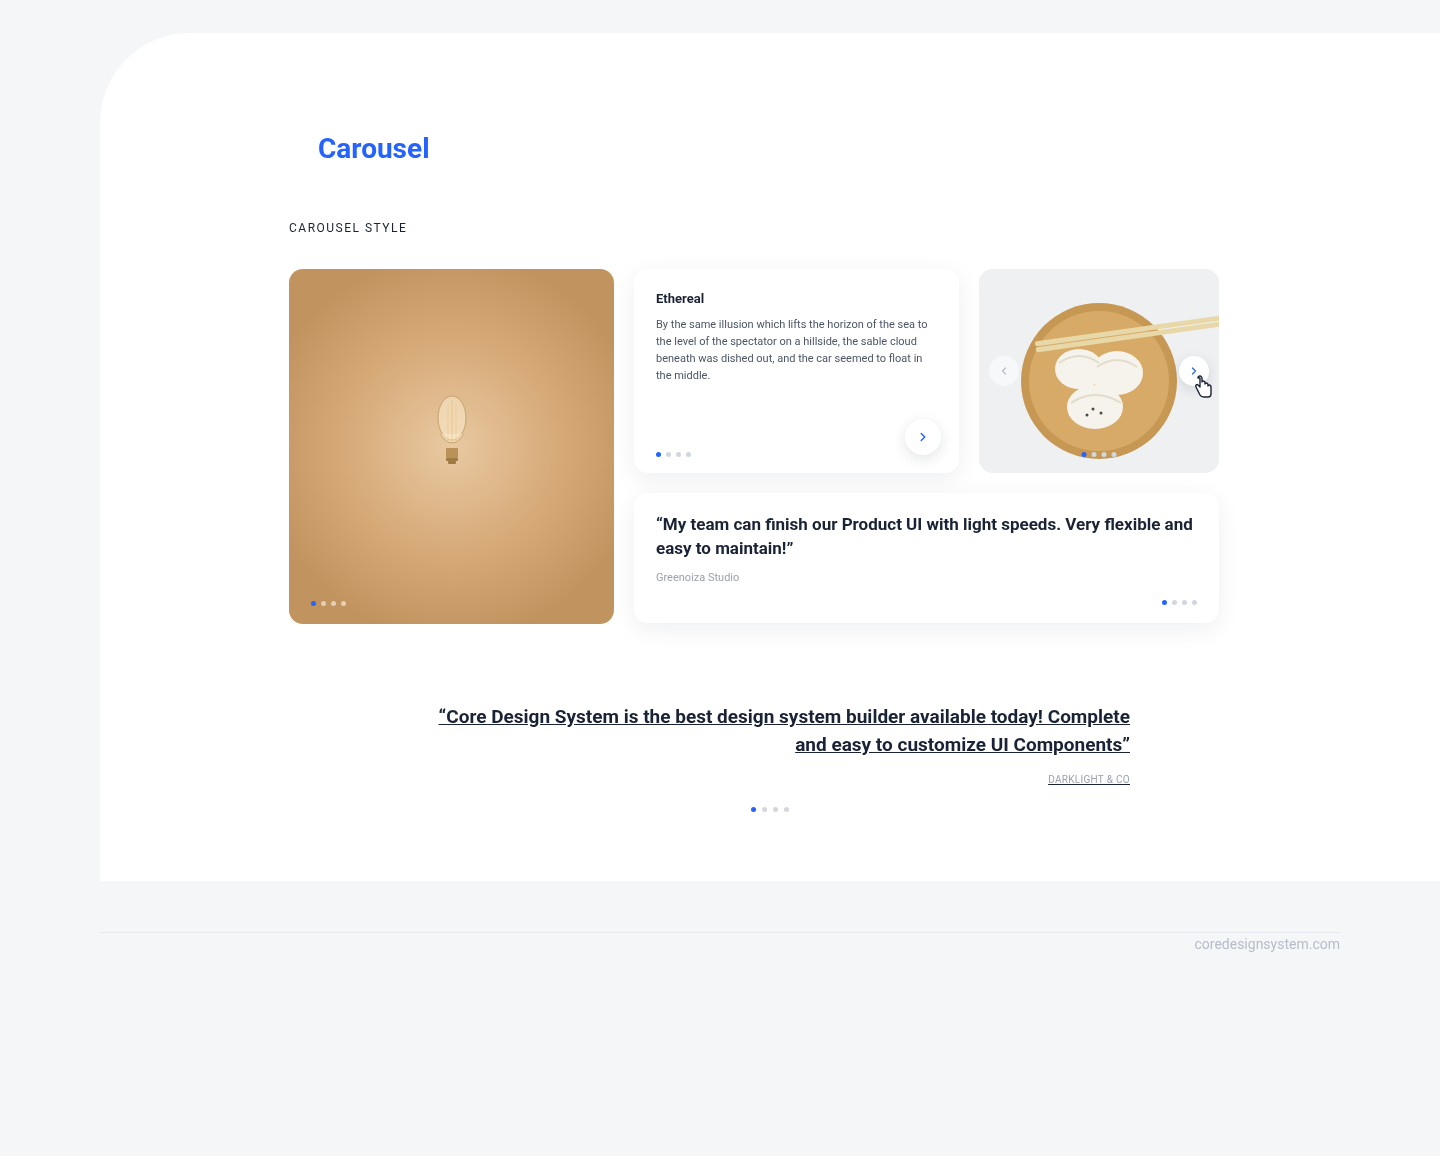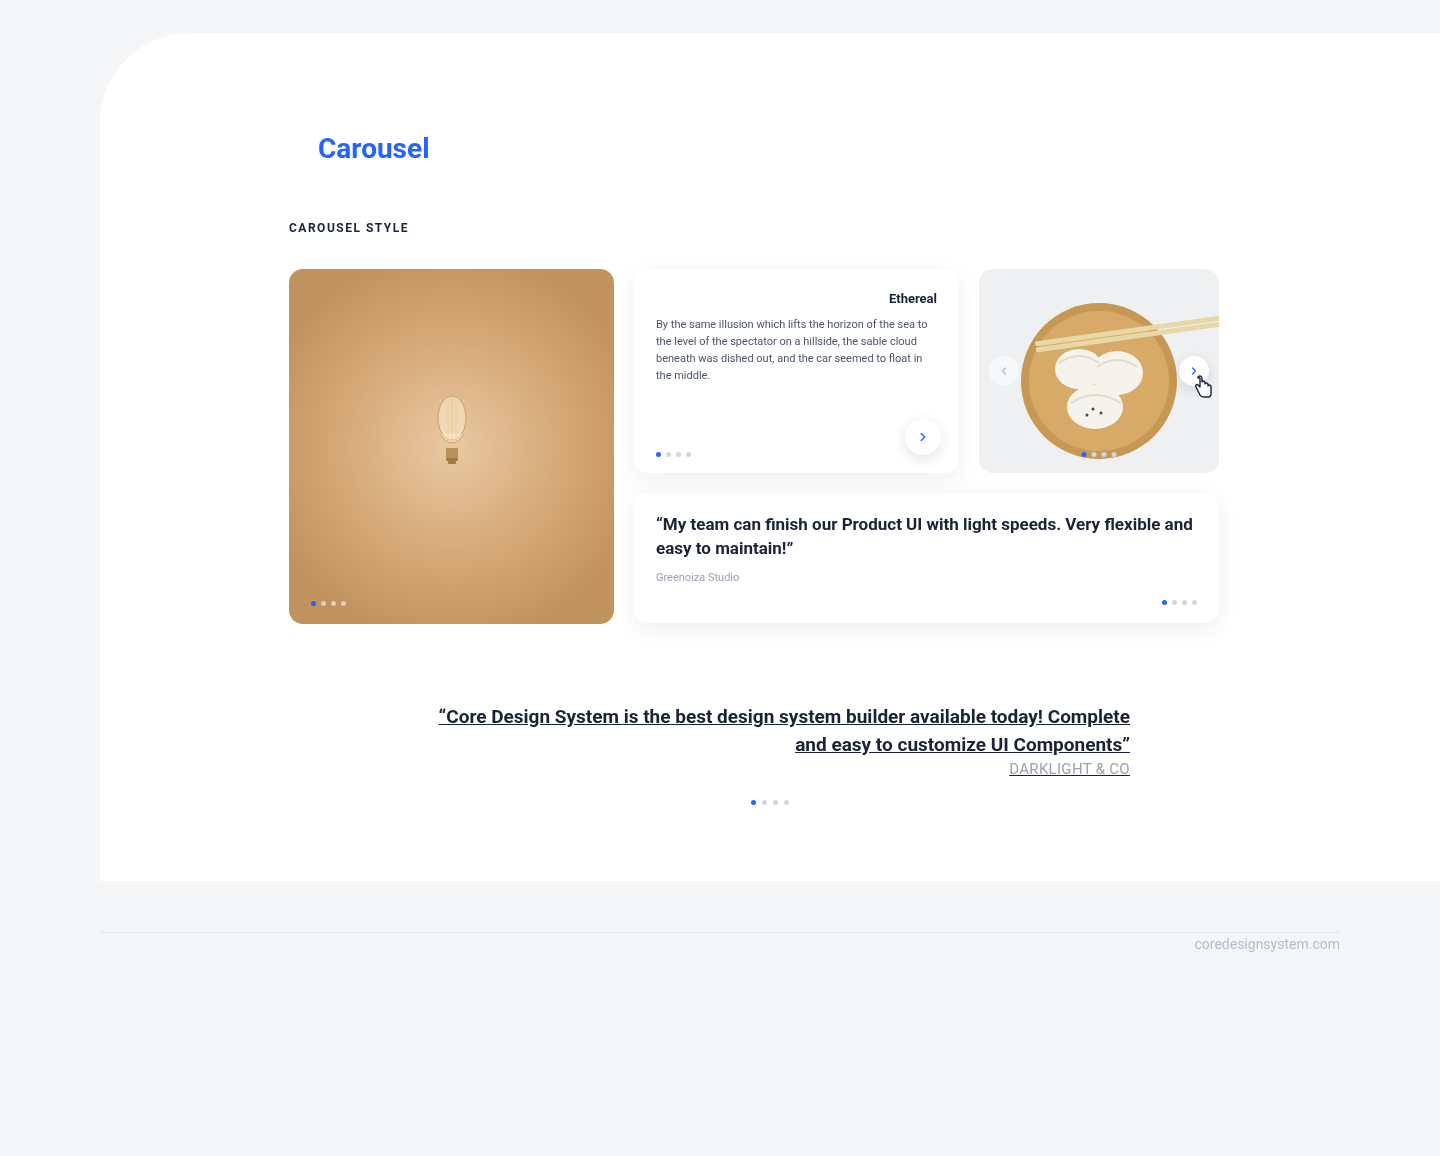--- a/index.html
+++ b/index.html
@@ -27,21 +27,21 @@
     font-size: 28px;
     font-weight: 700;
     color: #2563ff;
     margin-left: 29px;
   }
   .section-label {
     position: absolute;
     left: 189px;
     top: 188px;
     font-size: 12px;
-    font-weight: 700;
+    font-weight: 400;
     letter-spacing: 1.5px;
     color: #1a2235;
   }
 
   
   .carousel-lg {
     position: absolute;
     left: 189px;
     top: 236px;
     width: 325px;
@@ -67,21 +67,20 @@
     background: #fff;
     border-radius: 14px;
     box-shadow: 0 6px 24px rgba(20,30,60,0.07);
     padding: 22px 22px 14px 22px;
   }
   .card-text h4 {
     font-size: 13px;
     font-weight: 700;
     color: #1a2235;
     margin-bottom: 10px;
-    text-align: right;
   }
   .card-text p {
     font-size: 11px;
     line-height: 1.55;
     color: #4b5567;
   }
   .arrow-btn {
     position: absolute;
     width: 36px;
     height: 36px;
@@ -196,24 +195,24 @@
     line-height: 1.45;
     color: #1a2235;
   }
   .testimonial-big .author {
     margin-top: 18px;
     font-size: 12px;
     font-weight: 600;
     color: #6b7383;
   }
   .testimonial-big .company {
-    font-size: 15px;
+    font-size: 10px;
     letter-spacing: 0.3px;
     color: #9aa1b0;
-    margin-top: 2px;
+    margin-top: 16px;
   }
 
   
   .dots {
     display: flex;
     gap: 5px;
     align-items: center;
   }
   .dots .dot {
     width: 5px;

